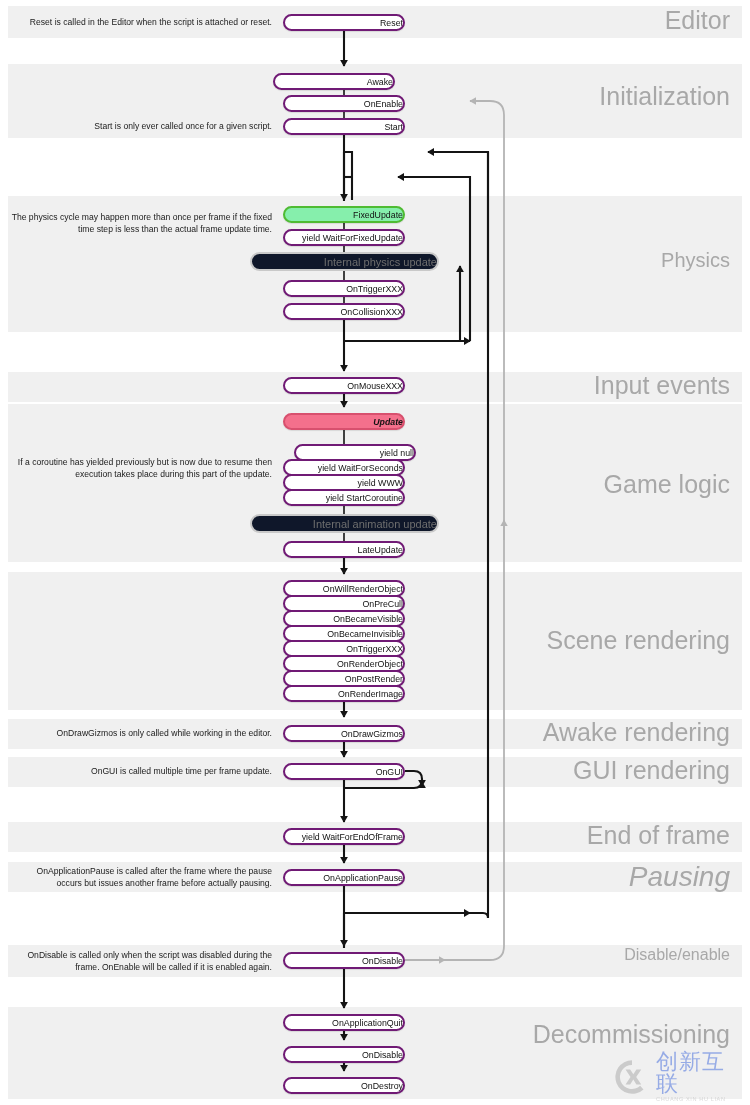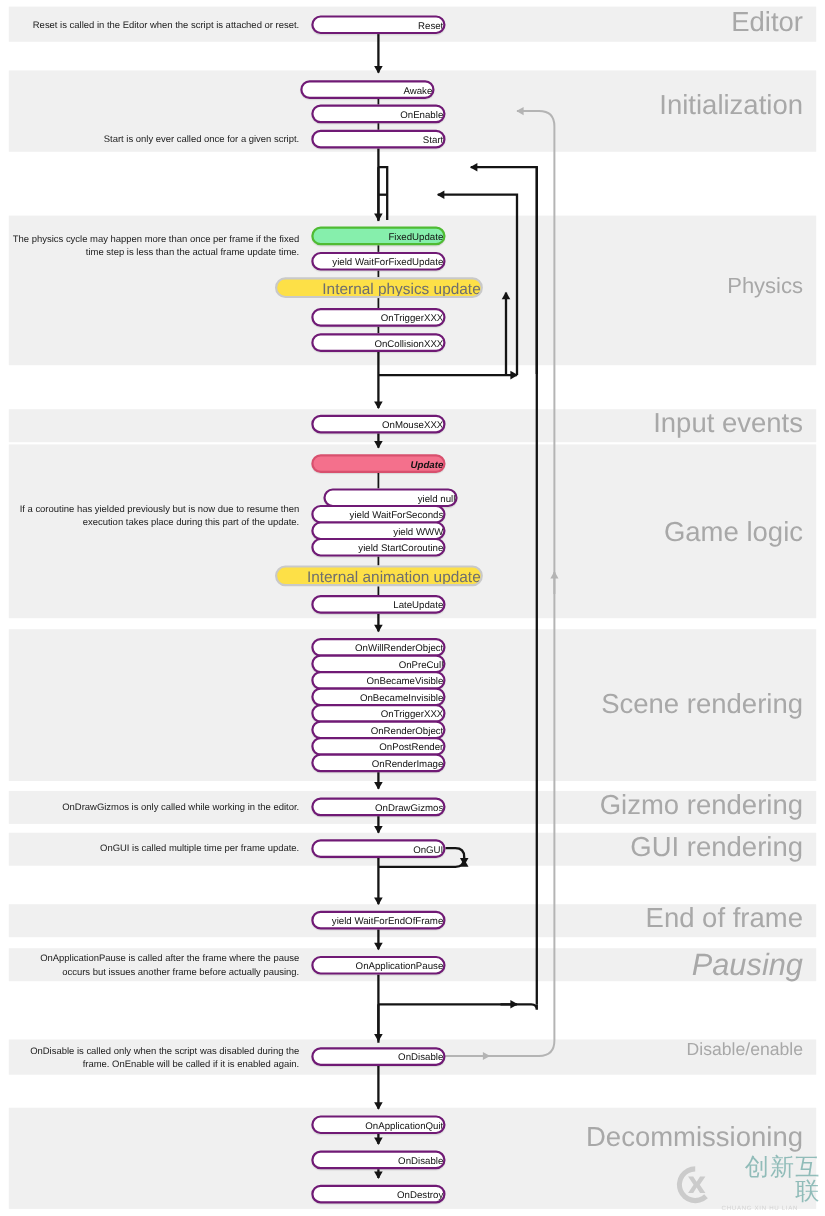--- a/index.html
+++ b/index.html
@@ -64,26 +64,26 @@
     background: #86efac;
     border-color: #4fbb33;
     font-weight: normal;
   }
   .node.pink {
     background: #f4708c;
     border-color: #d8506e;
     font-weight: bold;
   }
   .node.internal {
-    background: #fde047;
+    background: #0f172a;
     border-color: #c9c9c9;
     color: #6e6e6e;
     height: 19px;
     line-height: 17px;
-    font-size: 14px;
+    font-size: 11px;
     border-radius: 10px;
     box-shadow: none;
   }
 
   
   #wires {
     position: absolute;
     left: 0; top: 0;
     width: 750px; height: 1105px;
     pointer-events: none;
@@ -102,25 +102,24 @@
   }
   #watermark .wm-mark { flex: 0 0 auto; }
   #watermark .wm-text {
     margin-left: 4px;
     display: flex;
     flex-direction: column;
     justify-content: center;
   }
   #watermark .wm-cn {
     font-size: 22px;
-    color: #0f766e;
+    color: #1d4ed8;
     line-height: 1;
     letter-spacing: 1px;
     font-family: "DejaVu Sans", sans-serif;
-    text-align: right;
   }
   #watermark .wm-py {
     font-size: 5.6px;
     color: #a8a8a8;
     letter-spacing: 0.6px;
     margin-top: 2px;
     line-height: 1;
   }
 </style>
 </head>
@@ -236,21 +235,21 @@
     </g>
   </svg>
 
   <div id="phase-labels">
       <div class="phase-label" style="top: 8px; font-size: 25px;">Editor</div>
       <div class="phase-label" style="top: 84px; font-size: 25px;">Initialization</div>
       <div class="phase-label" style="top: 250px; font-size: 20px;">Physics</div>
       <div class="phase-label" style="top: 373px; font-size: 25px;">Input events</div>
       <div class="phase-label" style="top: 472px; font-size: 25px;">Game logic</div>
       <div class="phase-label" style="top: 628px; font-size: 25px;">Scene rendering</div>
-      <div class="phase-label" style="top: 720px; font-size: 25px;">Gizmo rendering</div>
+      <div class="phase-label" style="top: 720px; font-size: 25px;">Awake rendering</div>
       <div class="phase-label" style="top: 758px; font-size: 25px;">GUI rendering</div>
       <div class="phase-label" style="top: 823px; font-size: 25px;">End of frame</div>
       <div class="phase-label" style="top: 863px; font-size: 28px; font-style: italic;">Pausing</div>
       <div class="phase-label" style="top: 947px; font-size: 16px;">Disable/enable</div>
       <div class="phase-label" style="top: 1022px; font-size: 25px;">Decommissioning</div>
     </div>
 
   <div id="notes">
       <div class="note" style="left: 10px; top: 17px; width: 262px;">Reset is called in the Editor when the script is attached or reset.</div>
       <div class="note" style="left: 10px; top: 121px; width: 262px;">Start is only ever called once for a given script.</div>

